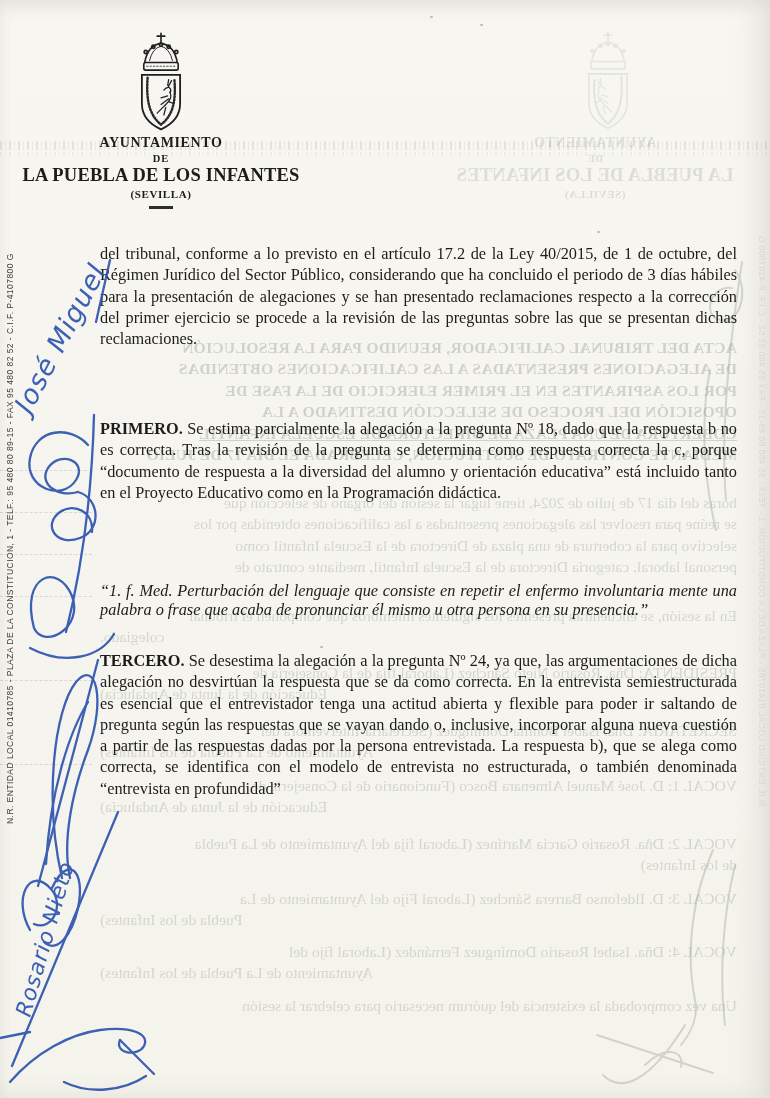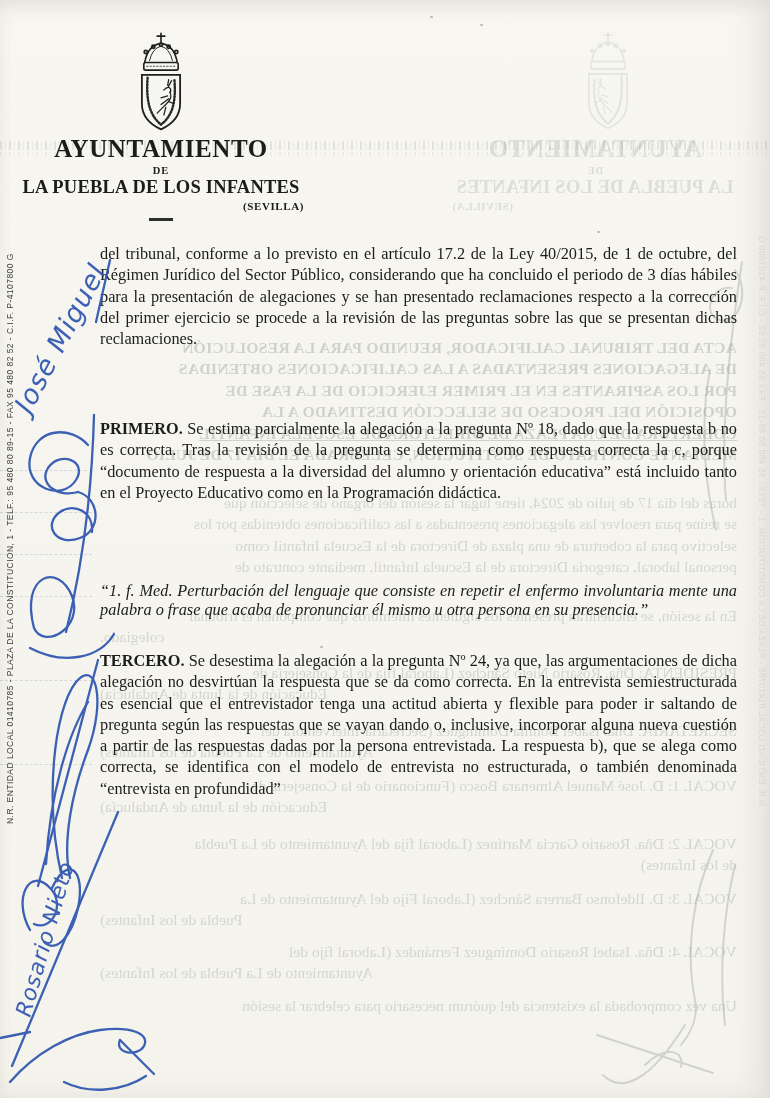--- a/index.html
+++ b/index.html
@@ -7,24 +7,24 @@
     position:relative; width:770px; height:1098px; margin:0 auto;
     background:#f6f5f0;
     background-image:linear-gradient(180deg, #f7f6f1 0%, #f5f4ee 55%, #f4f3ec 100%);
     font-family:"Liberation Serif", serif;
     color:#1c1c1c; overflow:hidden;
     box-shadow:inset -14px 0 26px rgba(120,118,108,.12), inset 0 6px 14px rgba(120,118,108,.08);
   }
   
   .crest{position:absolute;left:118px;top:32px;width:86px;height:102px;z-index:4;}
   .header-text{position:absolute;left:18px;top:135px;width:286px;text-align:center;z-index:4;}
-  .ht1{font-size:25px;font-weight:bold;letter-spacing:.6px;}
+  .ht1{font-size:14px;font-weight:bold;letter-spacing:.6px;}
   .ht2{font-size:10.5px;font-weight:bold;margin-top:2px;letter-spacing:1px;}
   .ht3{font-size:18.5px;font-weight:bold;margin-top:1px;letter-spacing:.2px;}
-  .ht4{font-size:11px;font-weight:bold;margin-top:2px;letter-spacing:.6px;text-align:right;}
+  .ht4{font-size:11px;font-weight:bold;margin-top:2px;letter-spacing:.6px;}
   .hdash{width:24px;height:2.5px;background:#2d2d2d;margin:6px auto 0;}
   
   .scanband{position:absolute;left:0;top:141px;width:770px;height:9px;z-index:1;opacity:.5;
     background:repeating-linear-gradient(90deg, rgba(118,122,110,.30) 0 2px, transparent 2px 5px, rgba(118,122,110,.18) 5px 6px, transparent 6px 9px);
     filter:blur(.4px);}
   .scanband2{top:152px;height:4px;opacity:.25;}
   
   .margin-vert{
     position:absolute; left:5px; top:268px; height:556px; z-index:4;
     writing-mode:vertical-rl; transform:rotate(180deg);

